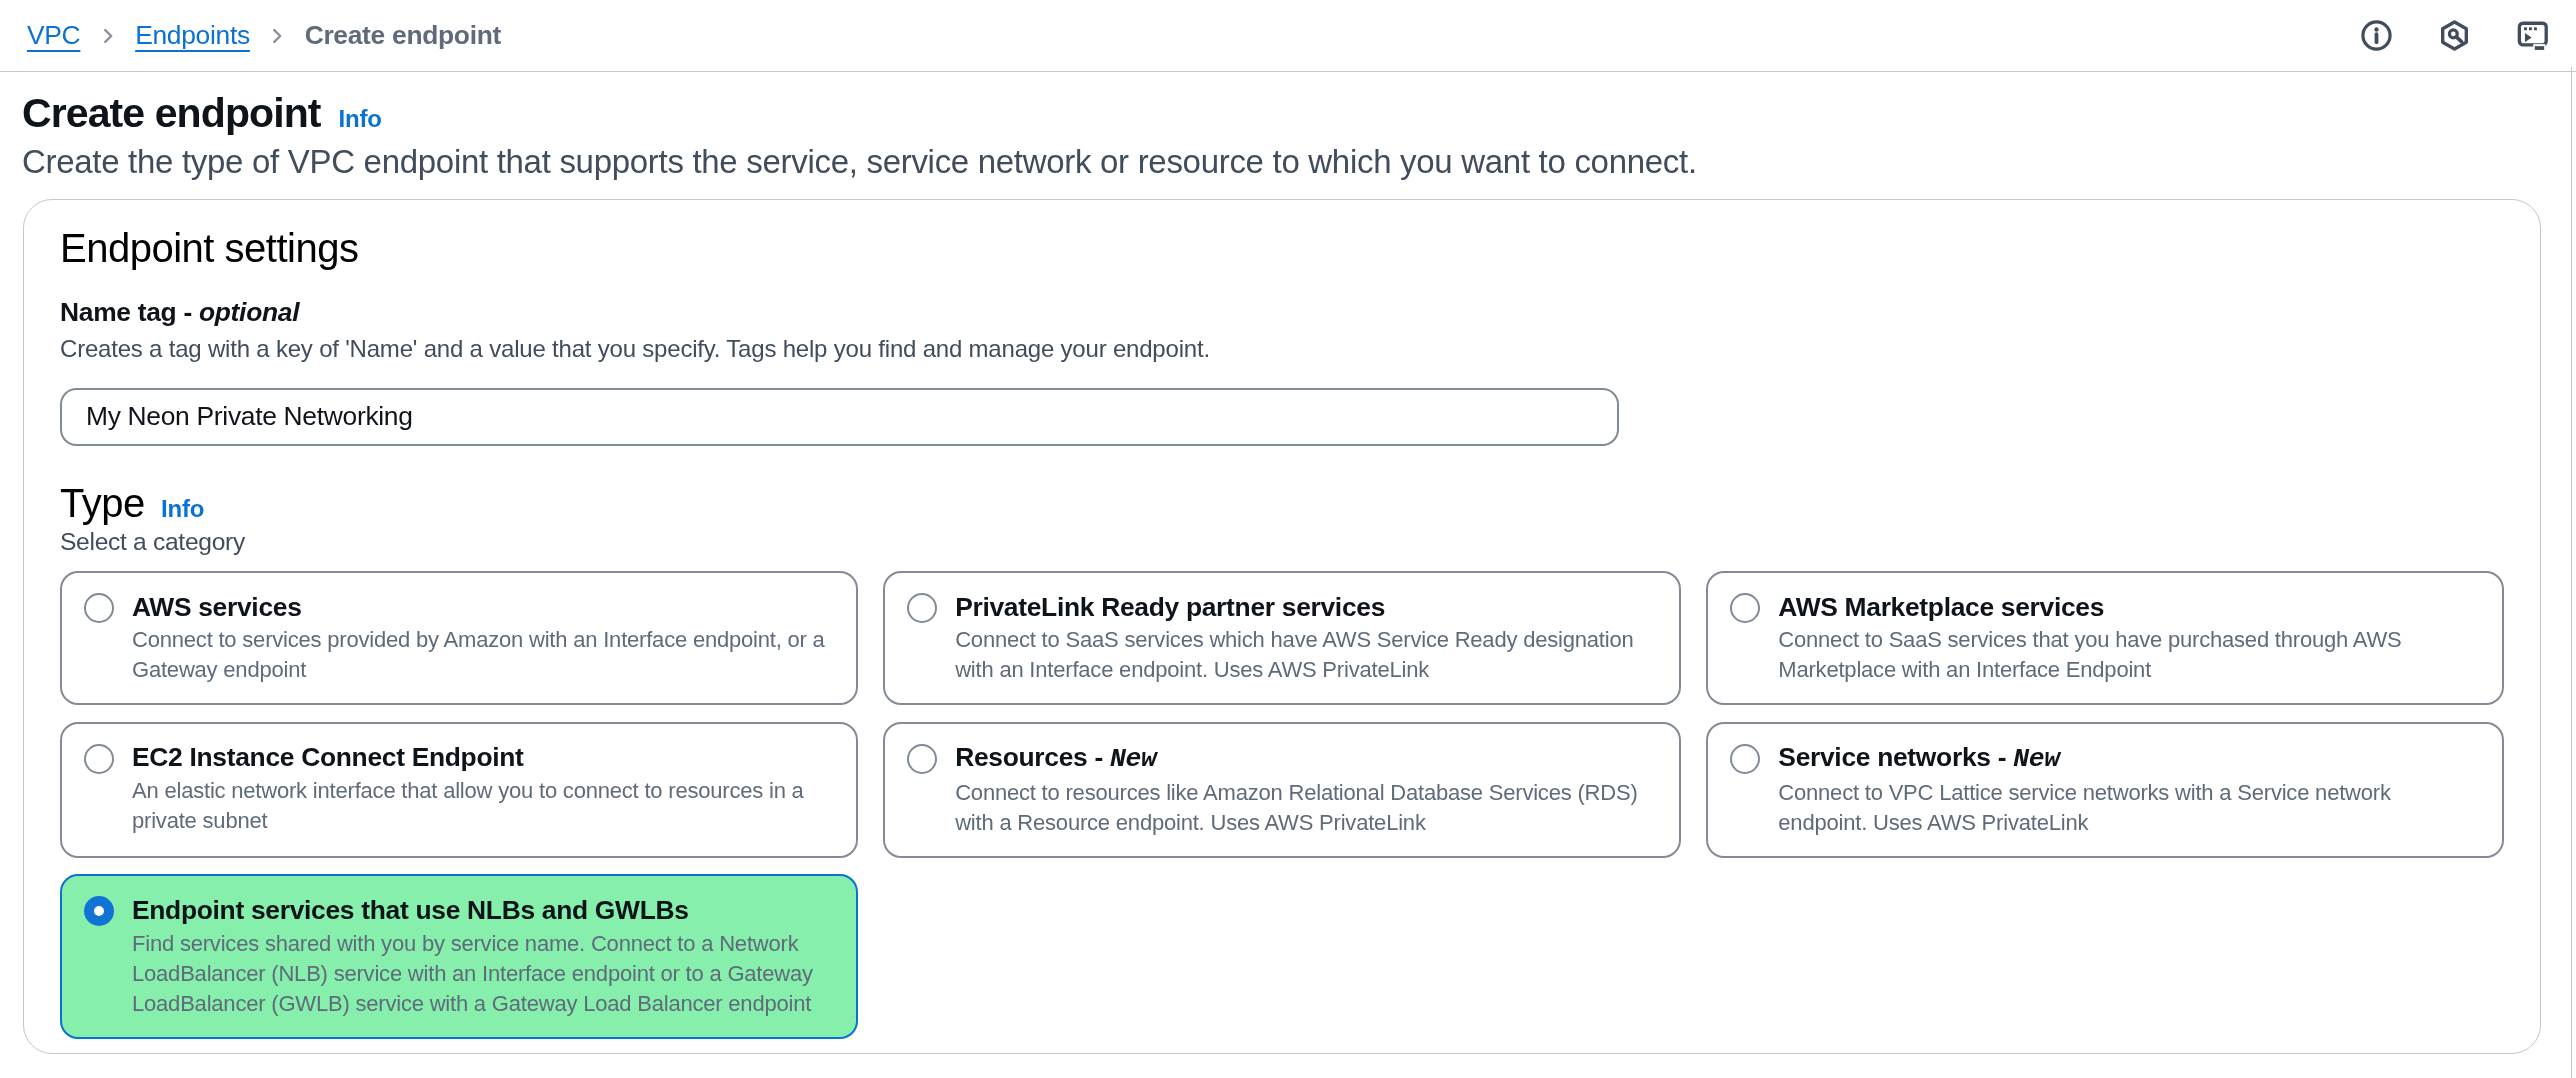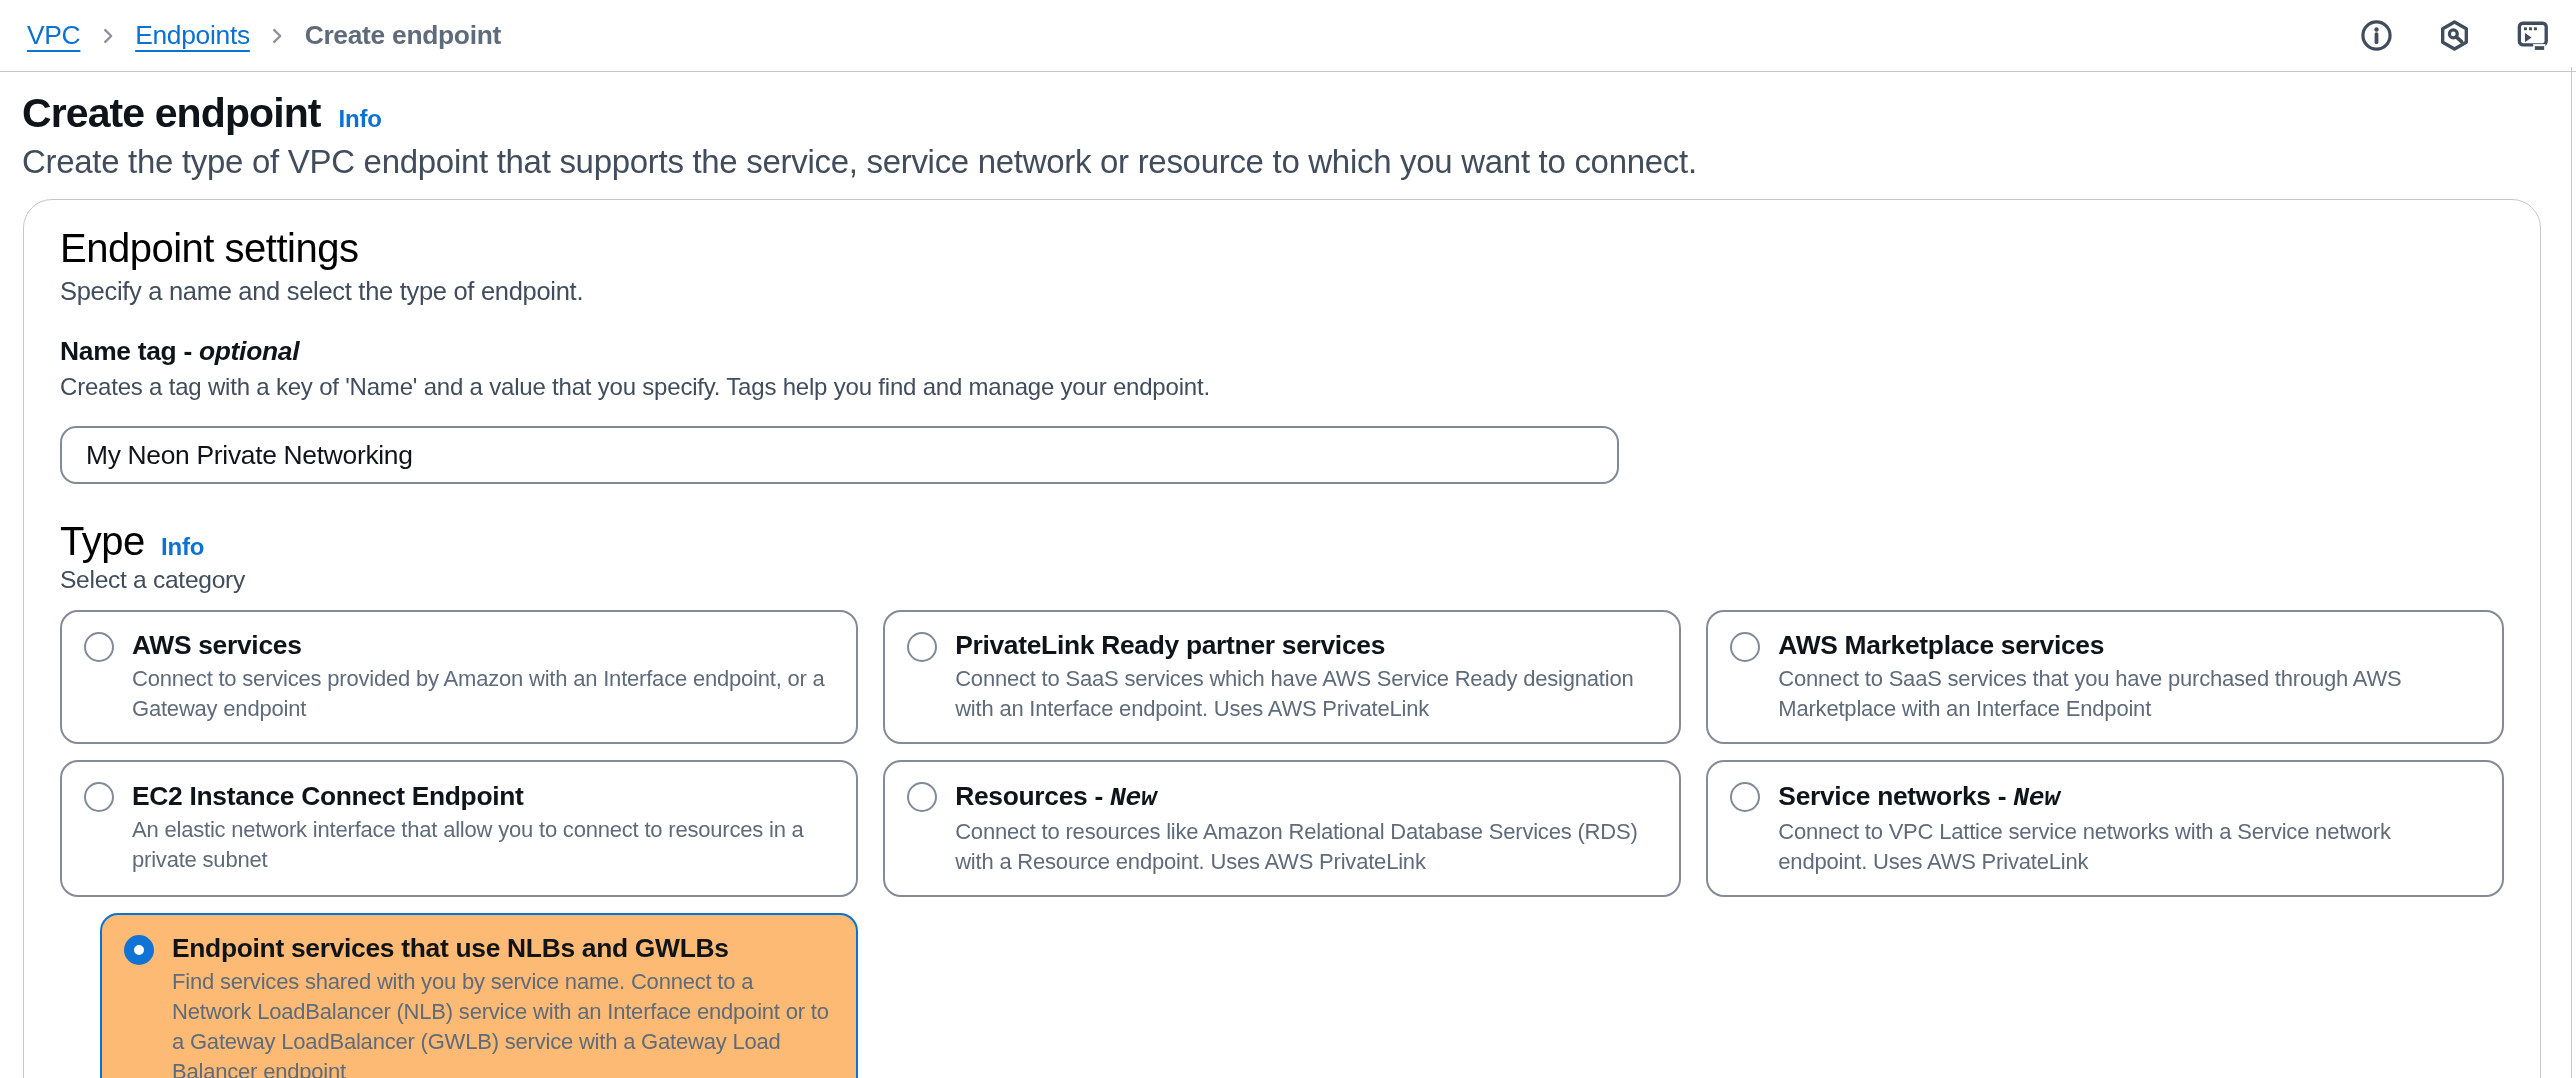--- a/index.html
+++ b/index.html
@@ -43,21 +43,21 @@
     font-family:inherit; color:#0f141a; letter-spacing:-0.3px; background:#fff; outline:none; }
 
   .type-section { margin-top:36px; }
   .type-title-row { display:flex; align-items:baseline; gap:16.4px; }
   .type-subtitle { margin-top:1.8px; font-size:24.6px; letter-spacing:-0.3px; color:#414d5c; line-height:31px; }
 
   
   .tile-grid { margin-top:14.6px; display:grid; grid-template-columns:repeat(3,1fr); gap:16.4px 25.5px; }
   .tile { border:2.7px solid #848b96; border-radius:18px; background:#fff; padding:16.4px 24px 18px 22px;
     display:flex; align-items:flex-start; gap:18px; cursor:pointer; }
-  .tile.selected { border-color:#0972d3; background:#fdba74;margin-left:40px; }
+  .tile.selected { border-color:#0972d3; background:#86efac; }
   .radio { flex:0 0 auto; width:30px; height:30px; border:2.7px solid #818a97; border-radius:50%;
     background:#fff; margin-top:3.6px; }
   .tile.selected .radio { border:10px solid #1173d4; background:#ffffff; }
   .tile-label { font-size:26.4px; font-weight:600; letter-spacing:-0.3px; line-height:34px; color:#0f141a; }
   .tile-label .suffix i { font-weight:600;font-family:Liberation Mono, monospace; }
   .tile-desc { margin-top:1.8px; font-size:22px; letter-spacing:-0.2px; color:#5f6b7a; line-height:30px; }
 </style>
 </head>
 <body>
 
@@ -111,21 +111,20 @@
 <header class="page-header">
   <div class="title-row">
     <h1>Create endpoint</h1>
     <a class="info-link">Info</a>
   </div>
   <p class="page-desc">Create the type of VPC endpoint that supports the service, service network or resource to which you want to connect.</p>
 </header>
 
 <section class="card">
   <h2>Endpoint settings</h2>
-  <p class="card-desc">Specify a name and select the type of endpoint.</p>
 
   <div class="field">
     <div class="field-label">
       <span>Name tag -</span>
       <i>optional</i>
     </div>
     <p class="field-desc">Creates a tag with a key of 'Name' and a value that you specify. Tags help you find and manage your endpoint.</p>
     <input class="text-input" type="text" aria-label="Name tag" value="My Neon Private Networking" style="">
   </div>
 

